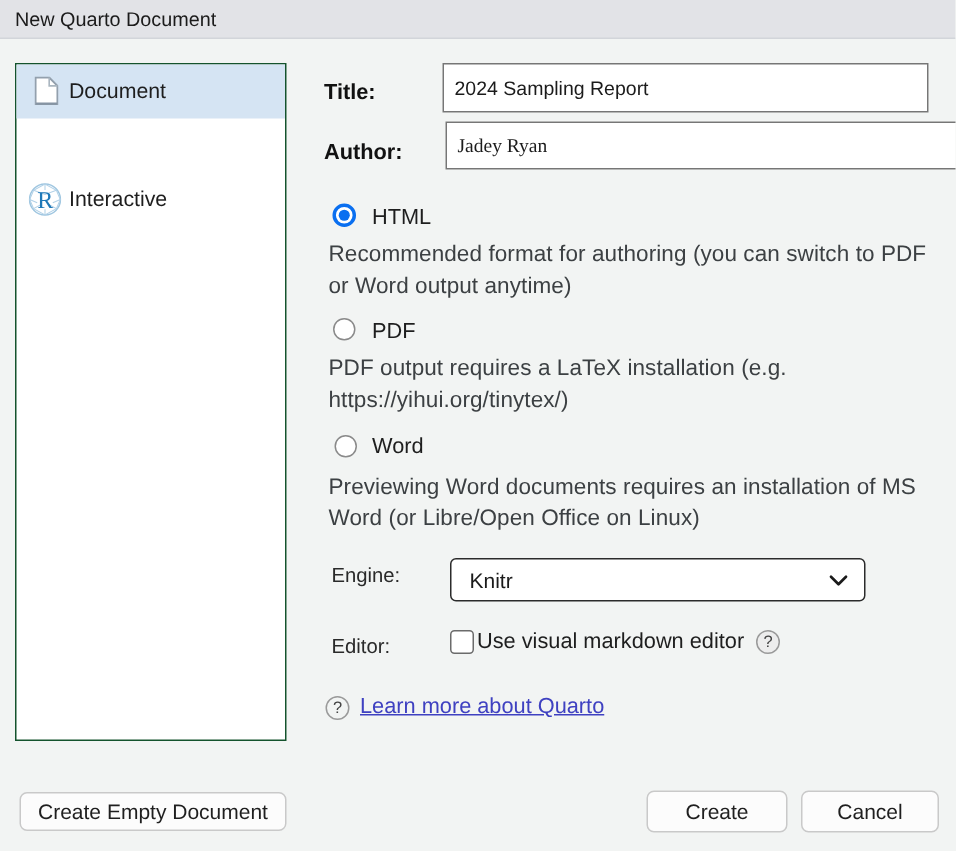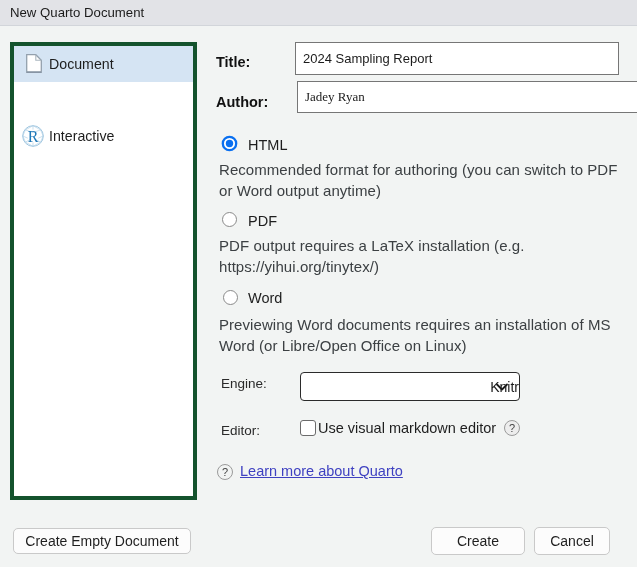--- a/index.html
+++ b/index.html
@@ -1,20 +1,20 @@
 <!DOCTYPE html>
 <html><head>
 <meta charset="utf-8">
 <style>
   html,body{margin:0;padding:0;}
   body{width:637px;height:567px;background:#f2f4f3;font-family:"Liberation Sans",sans-serif;position:relative;overflow:hidden;}
   .abs{position:absolute;}
   .titlebar{left:0;top:0;width:637px;height:25px;background:#e2e3e7;border-bottom:1px solid #d2d5da;}
   .titletext{left:10px;top:5px;font-size:13.2px;line-height:15px;color:#1b1b1b;}
-  .list{left:10px;top:42px;width:179px;height:450px;background:#ffffff;border:4px solid #14532d;}
+  .list{left:10px;top:42px;width:179px;height:450px;background:#ffffff;border:1px solid #14532d;}
   .lrow{position:absolute;left:0;width:179px;height:36px;display:flex;align-items:center;}
   .lrow.sel{background:#d5e4f3;}
   .licon{position:absolute;}
   .ltext{position:absolute;left:35px;font-size:14.2px;color:#1e1e1e;}
   .lbl{font-size:14.5px;line-height:17px;font-weight:bold;color:#111;}
   .input{background:#fff;border:1px solid #767676;box-sizing:border-box;font-size:13px;color:#1b1b1b;display:flex;align-items:center;padding-left:7px;}
   .desc{font-size:15px;color:#3c4043;line-height:21px;letter-spacing:0.06px;}
   .radio-off{width:13px;height:13px;border:1px solid #8a8a8a;border-radius:50%;background:#fff;}
   .rlabel{font-size:14.5px;line-height:17px;color:#1e1e1e;}
   .nlabel{font-size:13.5px;line-height:16px;color:#2a2a2a;}
@@ -62,30 +62,30 @@
 
   <div class="abs radio-off" style="left:222px;top:212px;"></div>
   <div class="abs rlabel" style="left:248px;top:213px;">PDF</div>
   <div class="abs desc" style="left:219px;top:235px;">PDF output requires a LaTeX installation (e.g.<br>https://yihui.org/tinytex/)</div>
 
   <div class="abs radio-off" style="left:223px;top:290px;"></div>
   <div class="abs rlabel" style="left:248px;top:290px;">Word</div>
   <div class="abs desc" style="left:219px;top:314px;">Previewing Word documents requires an installation of MS<br>Word (or Libre/Open Office on Linux)</div>
 
   <div class="abs nlabel" style="left:221px;top:376px;">Engine:</div>
-  <div class="abs" style="left:300px;top:372px;width:220px;height:29px;background:#fff;border:1px solid #2b2b2b;border-radius:4px;box-sizing:border-box;display:flex;align-items:center;justify-content:flex-end;">
+  <div class="abs" style="left:300px;top:372px;width:277px;height:29px;background:#fff;border:1px solid #2b2b2b;border-radius:4px;box-sizing:border-box;display:flex;align-items:center;">
     <div style="font-size:14px;color:#1b1b1b;margin-left:12px;">Knitr</div>
     <svg style="position:absolute;right:10px;top:8px;" width="14" height="12" viewBox="0 0 14 12">
       <path d="M2 3.5 L7 8.5 L12 3.5" fill="none" stroke="#1b1b1b" stroke-width="1.8" stroke-linecap="round" stroke-linejoin="round"></path>
     </svg>
   </div>
 
   <div class="abs nlabel" style="left:221px;top:423px;">Editor:</div>
   <div class="abs" style="left:300px;top:420px;width:16px;height:16px;border:1.5px solid #6b6b6b;border-radius:3px;background:#fff;box-sizing:border-box;"></div>
   <div class="abs rlabel" style="left:318px;top:420px;">Use visual markdown editor</div>
   <div class="abs qmark" style="left:504px;top:420px;background:#ededed;">?</div>
 
   <div class="abs qmark" style="left:217px;top:464px;">?</div>
   <div class="abs" style="left:240px;top:463px;font-size:14.5px;line-height:17px;color:#3f41c1;text-decoration:underline;">Learn more about Quarto</div>
 
   <div class="abs btn" style="left:13px;top:528px;width:178px;height:26px;">Create Empty Document</div>
   <div class="abs btn" style="left:431px;top:527px;width:94px;height:28px;">Create</div>
-  <div class="abs btn" style="left:534px;top:527px;width:76px;height:28px;">Cancel</div>
+  <div class="abs btn" style="left:534px;top:527px;width:92px;height:28px;">Cancel</div>
 
 </body></html>

